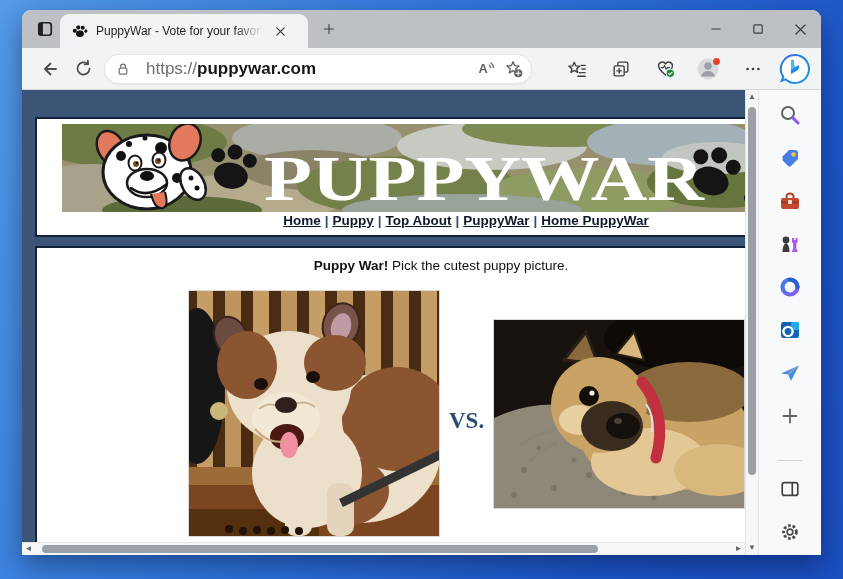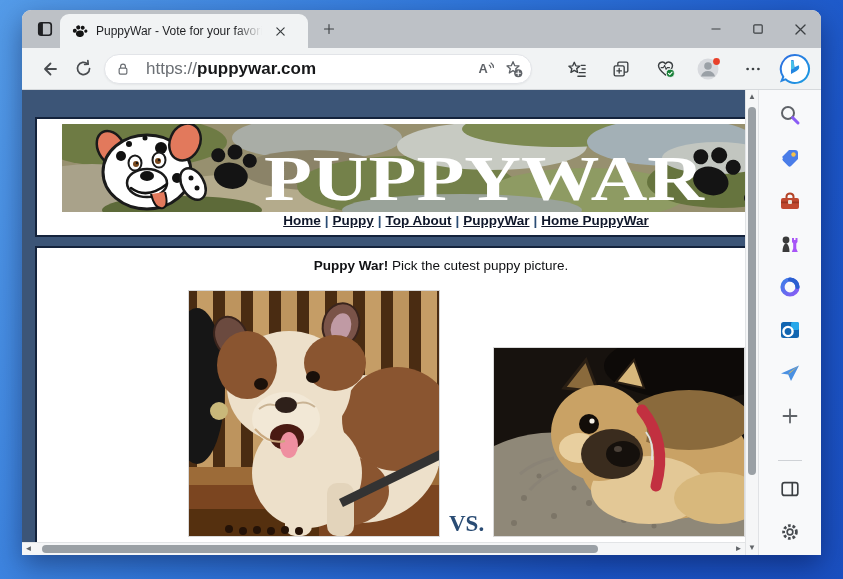--- a/index.html
+++ b/index.html
@@ -41,21 +41,21 @@
   .page{flex:1;background:#3c5577;position:relative;overflow:hidden;}
   .white-box{position:absolute;left:13px;background:#ffffff;border:2px solid #14233c;box-sizing:border-box;overflow:hidden;}
   .header-box{top:27px;width:772px;height:120px;}
   .banner-wrap{margin:5px 0 0 25px;width:700px;height:88px;}
   .nav-row{text-align:center;font-size:13.5px;font-weight:bold;color:#2a4c74;padding-left:90px;margin-top:1px;white-space:nowrap;}
   .nav-row a{color:#0f172a;text-decoration:underline;cursor:pointer;}
   .nav-sep{color:#2a4c74;text-decoration:none;margin:0 4px;}
   .content-box{top:156px;width:772px;height:430px;}
   .heading{text-align:center;font-size:13.5px;color:#101114;margin-top:10px;padding-left:40px;}
   .heading b{font-weight:bold;}
-  .battle-row{display:flex;align-items:flex-end;gap:9px;margin-top:17px;margin-left:151px;width:fit-content;}
+  .battle-row{display:flex;align-items:center;gap:9px;margin-top:17px;margin-left:151px;width:fit-content;}
   .photo{display:block;border:1px solid #d9d9d9;cursor:pointer;}
   .vs{font-family:"Liberation Serif",serif;font-weight:bold;font-size:23px;color:#2a4c74;margin-top:14px;}
   
   .hscroll{height:12px;background:#f5f6f7;border-top:1px solid #e2e4e6;display:flex;align-items:center;flex:0 0 auto;}
   .vscroll{width:13px;background:#f5f6f7;border-left:1px solid #e2e4e6;display:flex;flex-direction:column;align-items:center;padding:3px 0;box-sizing:border-box;flex:0 0 auto;}
   .scroll-arrow{font-size:8px;color:#606468;line-height:1;width:13px;text-align:center;flex:0 0 auto;cursor:pointer;user-select:none;}
   .hthumb{height:8px;width:556px;background:#9aa0a5;border-radius:4px;margin-left:7px;cursor:pointer;}
   .hspacer{flex:1;}
   .vthumb{width:8px;height:368px;background:#9aa0a5;border-radius:4px;margin-top:6px;cursor:pointer;}
   .vspacer{flex:1;}

